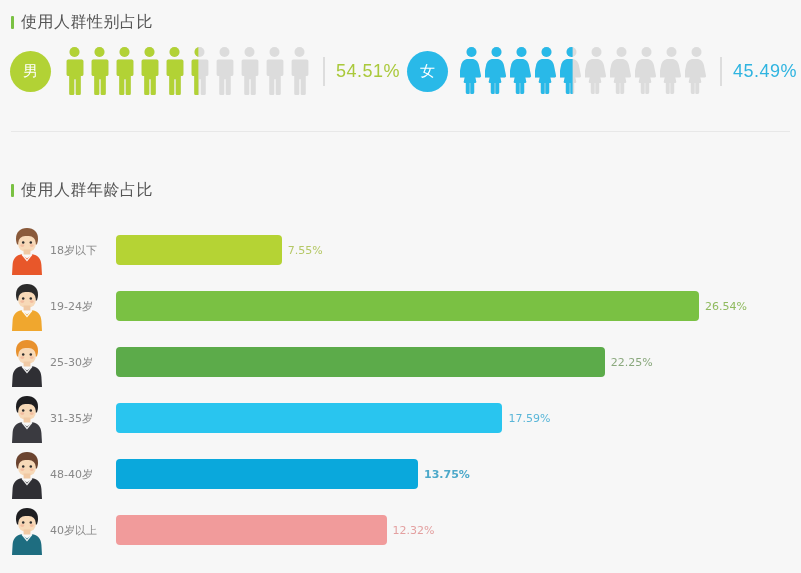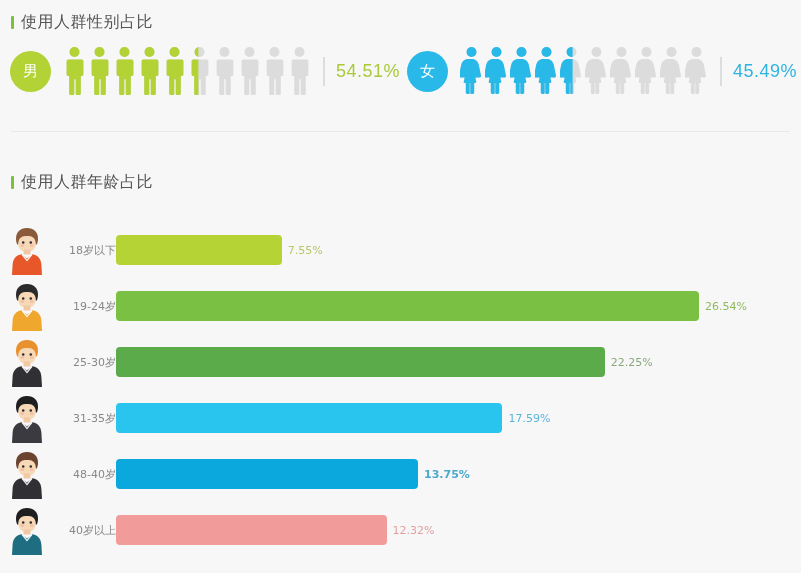--- a/index.html
+++ b/index.html
@@ -16,21 +16,21 @@
     letter-spacing:.5px;
   }
   .title-bar{
     display:inline-block;
     width:3px;height:13px;
     background:#7ac143;
     margin-right:7px;
     border-radius:1px;
   }
   #gender-title{position:absolute;left:11px;top:12px;}
-  #age-title{position:absolute;left:11px;top:172px;}
+  #age-title{position:absolute;left:11px;top:180px;}
 
   .divider{
     position:absolute;left:11px;top:131px;
     width:779px;height:1px;background:#e8e8e8;
   }
 
   
   .gender-row{
     position:absolute;top:46px;
     display:flex;align-items:center;
@@ -54,21 +54,21 @@
 
   .sep{
     width:2px;height:29px;background:#dddddd;
     margin-left:10px;margin-right:11px;
   }
   .pct-big{font-size:18px;letter-spacing:.5px;}
   .pct-big.male{color:#aac93b;}
   .pct-big.female{color:#2fb4e0;}
 
   
-  #age-list{position:absolute;left:0;top:222px;width:801px;text-align:right;}
+  #age-list{position:absolute;left:0;top:222px;width:801px;}
   .age-row{
     position:relative;height:56px;
     display:flex;align-items:center;
   }
   .avatar{
     width:38px;height:50px;margin-left:8px;flex:0 0 auto;
   }
   .avatar svg{display:block;width:38px;height:50px;}
   .age-label{
     width:66px;margin-left:4px;

